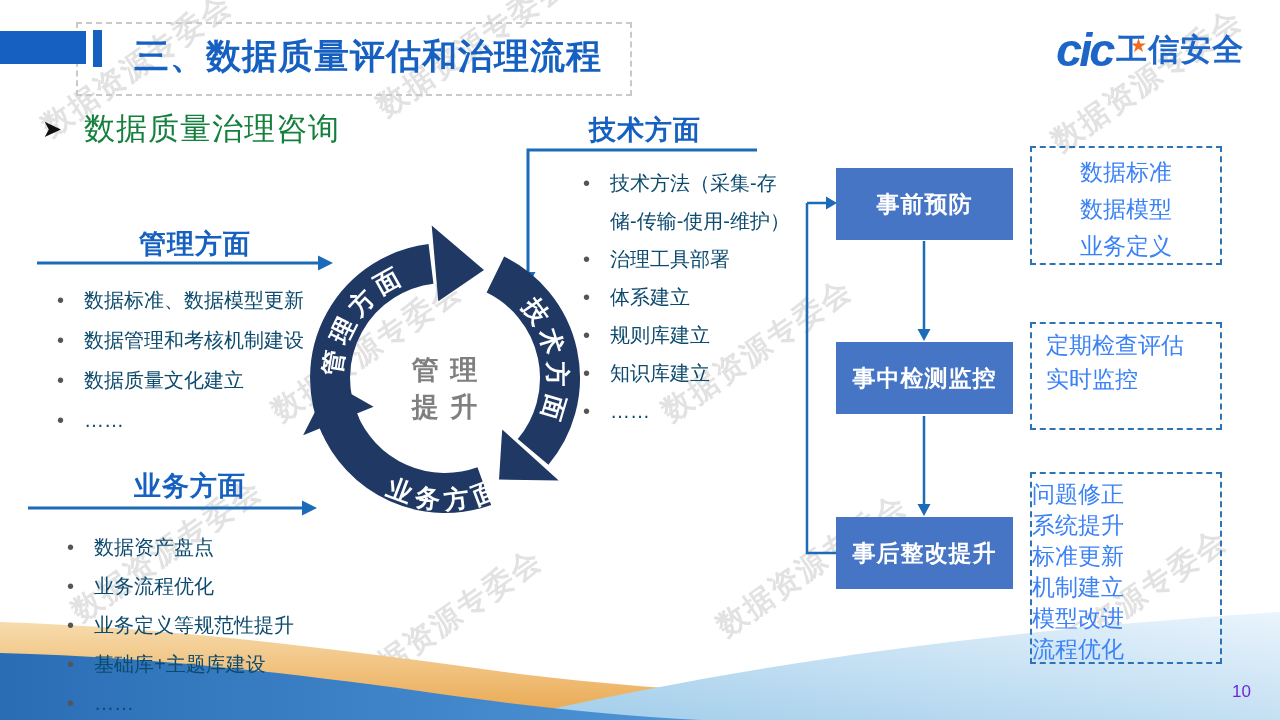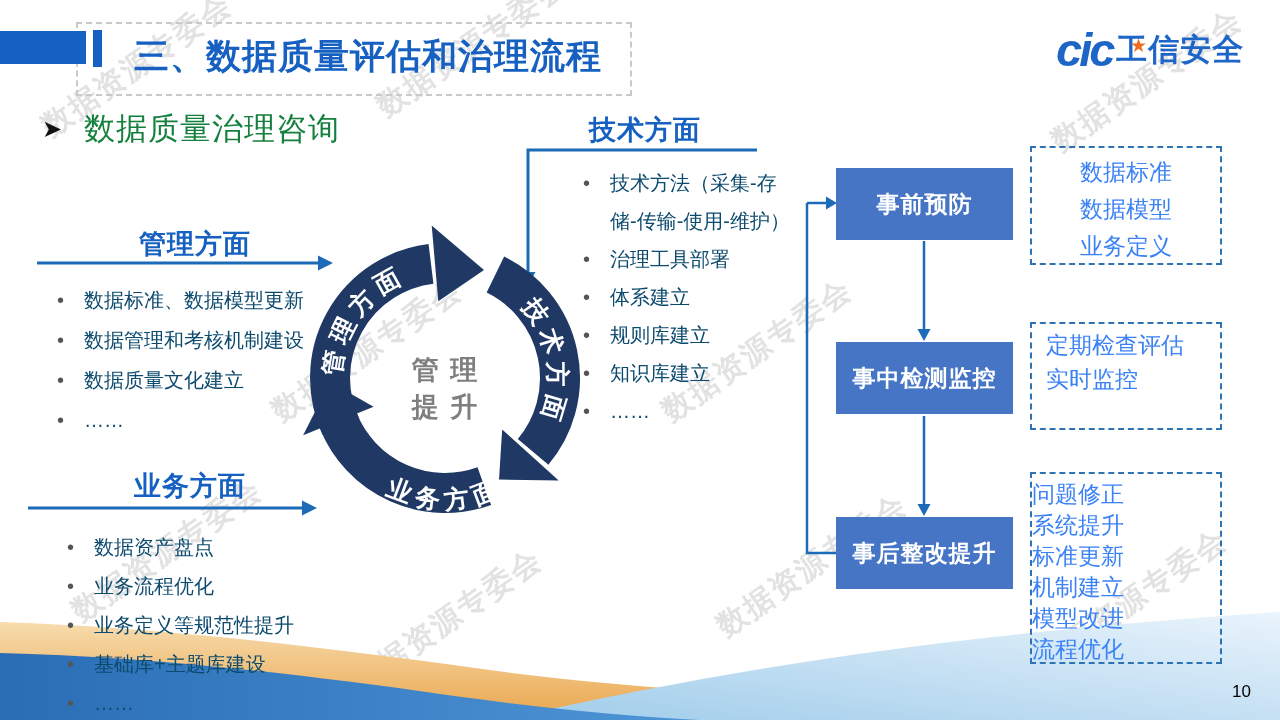--- a/index.html
+++ b/index.html
@@ -54,21 +54,21 @@
             display:flex;align-items:center;justify-content:center;color:#fff;font-size:23px;font-weight:bold;letter-spacing:1px;}
   .step1{top:168px;} .step2{top:342px;} .step3{top:517px;}
 
   
   .note-box{position:absolute;left:1030px;width:192px;border:2px dashed #2E74B5;z-index:3;
             color:#3b82f6;font-size:23px;box-sizing:border-box;}
   .note1{top:146px;height:119px;text-align:center;padding-top:6px;line-height:37px;}
   .note2{top:322px;height:108px;text-align:left;padding:4px 0 0 14px;line-height:34px;}
   .note3{top:472px;height:192px;text-align:left;padding-top:5px;line-height:31px;}
 
-  .page-num{left:1232px;top:682px;font-size:17px;color:#000000;z-index:3;}
+  .page-num{left:1232px;top:682px;font-size:17px;color:#6d28d9;z-index:3;}
 </style>
 </head>
 <body>
 
 <div class="slide">
 
   <span class="wm" style="left:25px;top:45px;">数据资源专委会</span>
   <span class="wm" style="left:360px;top:25px;">数据资源专委会</span>
   <span class="wm" style="left:1035px;top:60px;">数据资源专委会</span>
   <span class="wm" style="left:255px;top:330px;">数据资源专委会</span>

